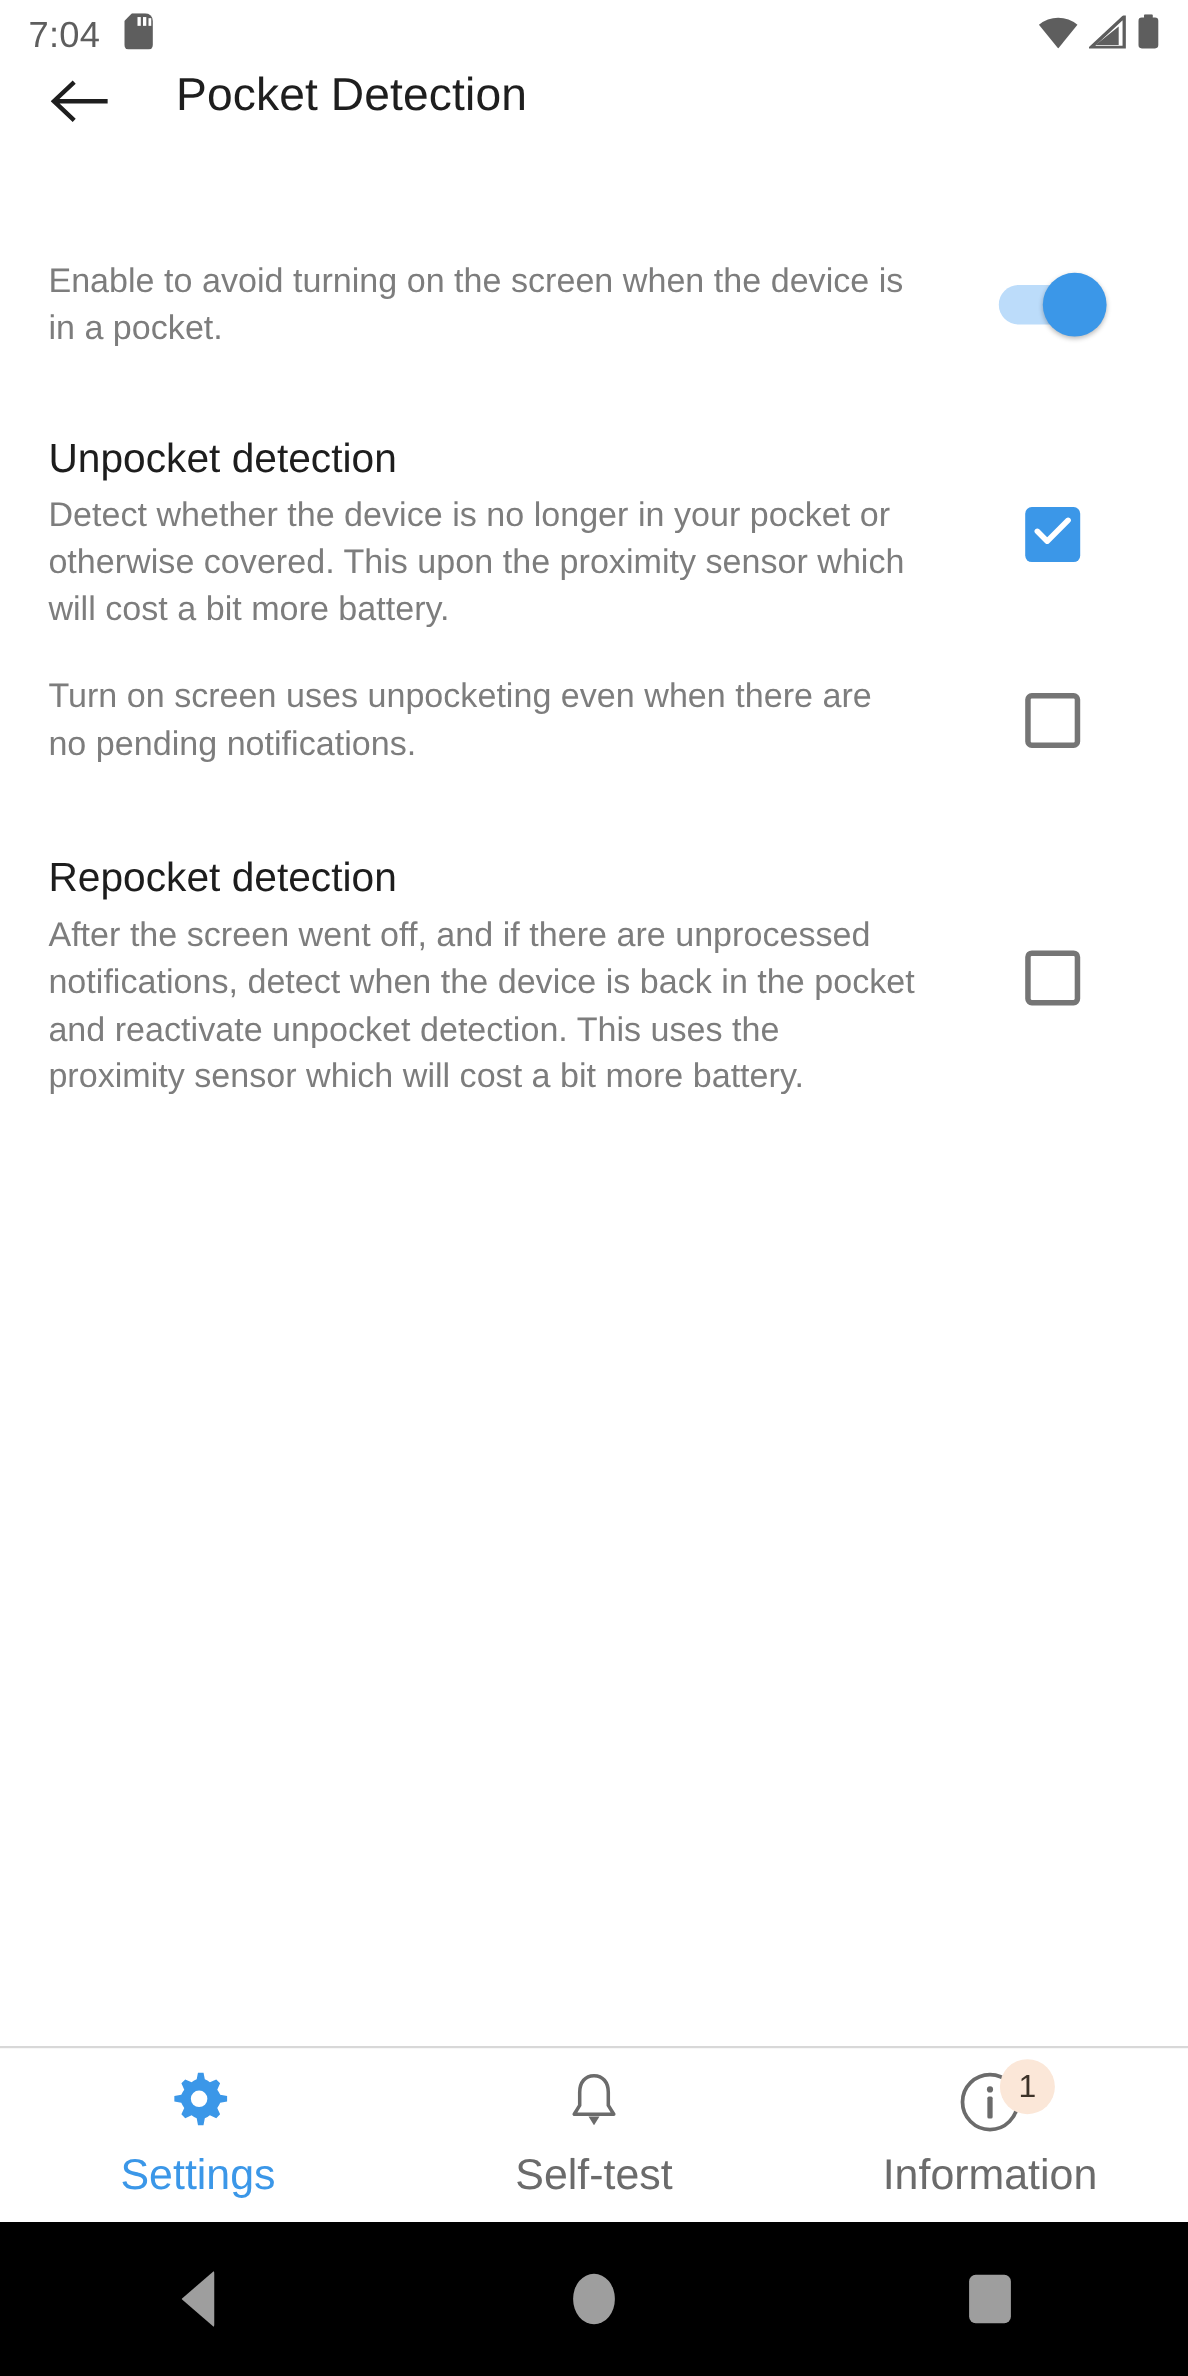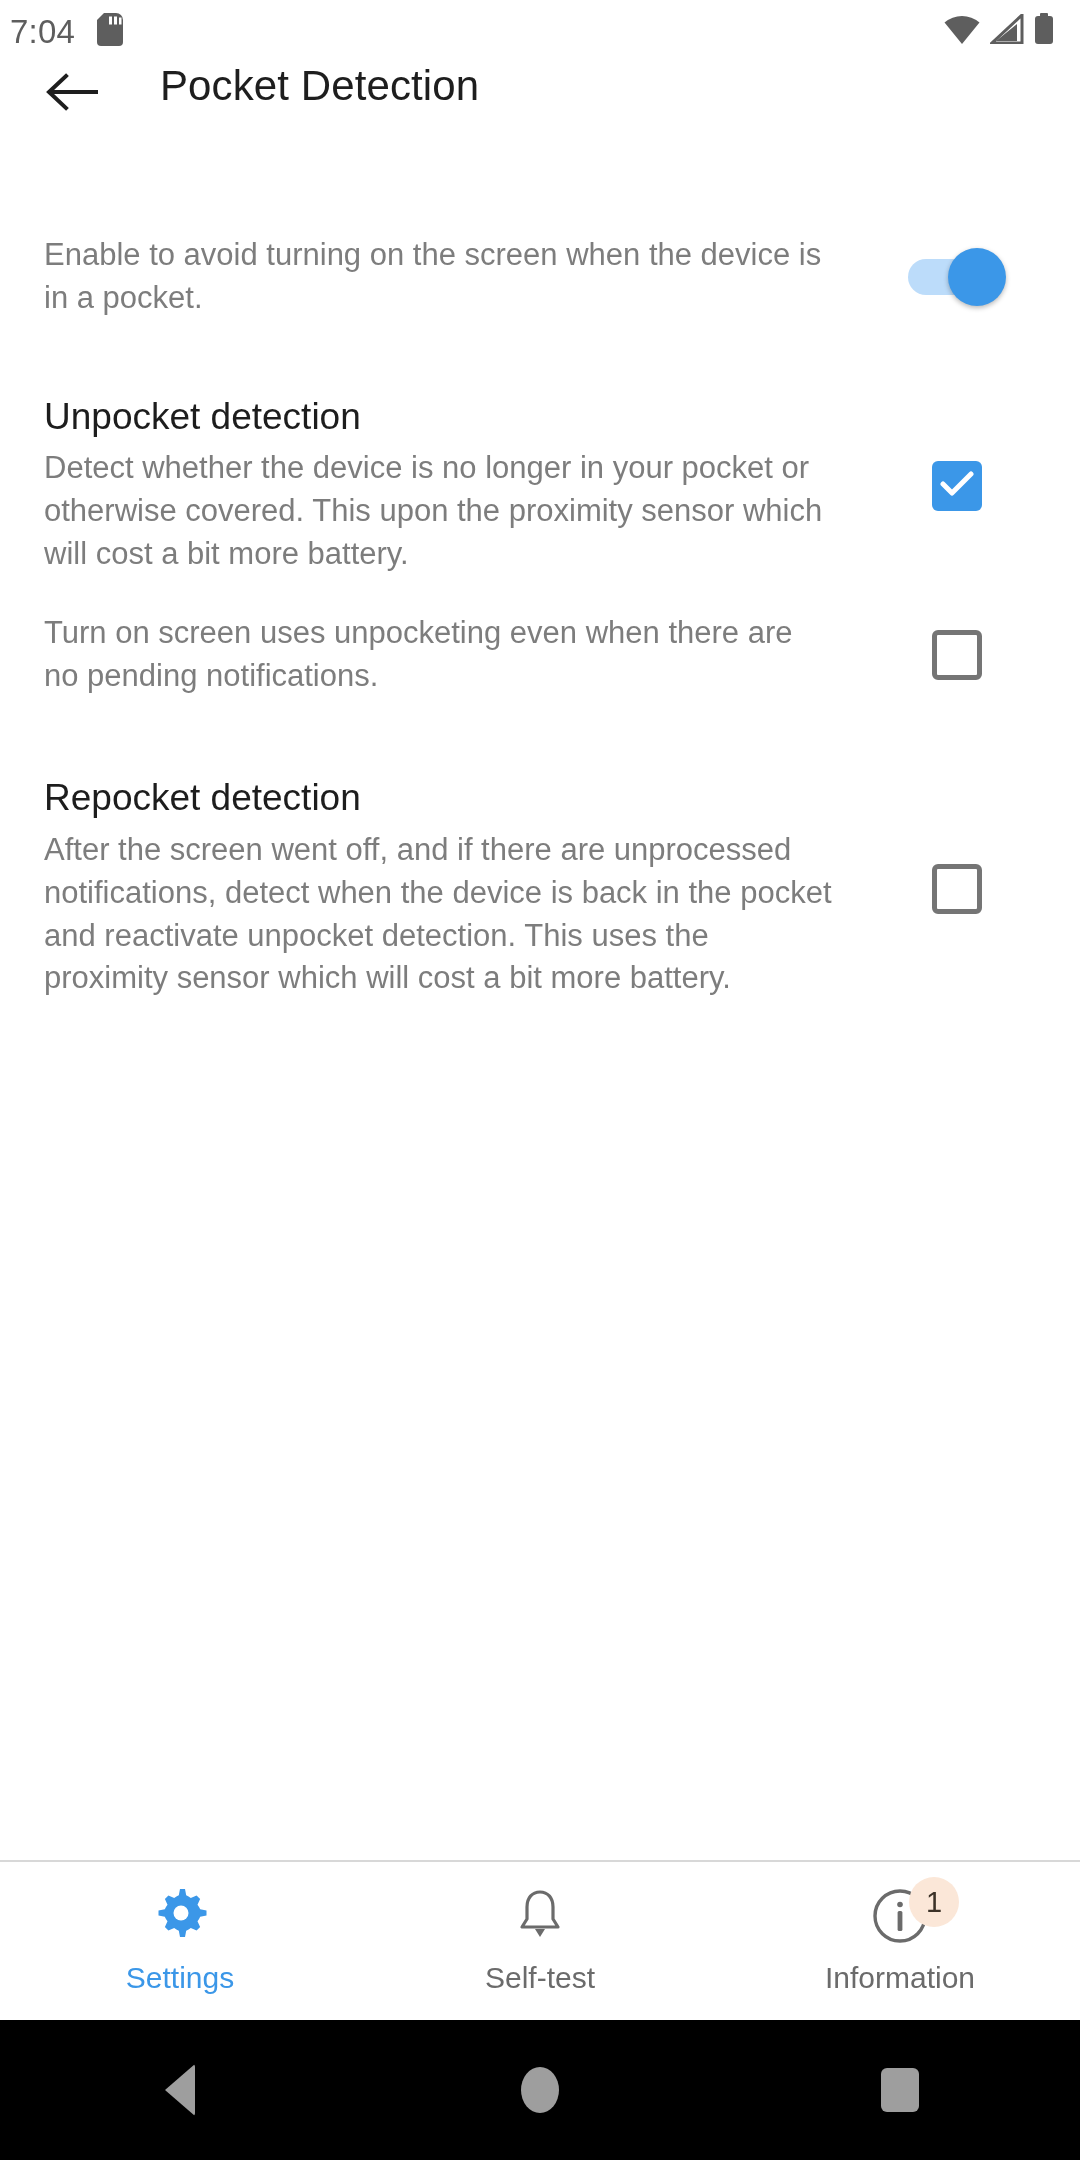--- a/index.html
+++ b/index.html
@@ -14,21 +14,21 @@
     overflow: hidden;
     position: relative;
   }
 
   
   .statusbar {
     height: 62px;
     display: flex;
     align-items: center;
     justify-content: space-between;
-    padding: 0 26px 0 10px;
+    padding: 0 26px 0 26px;
     box-sizing: border-box;
     background: #ffffff;
   }
   .status-left {
     display: flex;
     align-items: center;
     gap: 22px;
   }
   .status-time {
     font-size: 33px;
@@ -174,21 +174,21 @@
   }
   .nav-icon-wrap {
     position: relative;
     width: 70px;
     height: 62px;
     display: flex;
     align-items: center;
     justify-content: center;
   }
   .nav-label {
-    font-size: 30px;
+    font-size: 39px;
     margin-top: 12px;
     color: #6b6b6b;
   }
   .nav-item.active .nav-label { color: #3b97e8; }
   .nav-badge {
     position: absolute;
     right: -24px;
     top: -10px;
     width: 50px;
     height: 50px;

